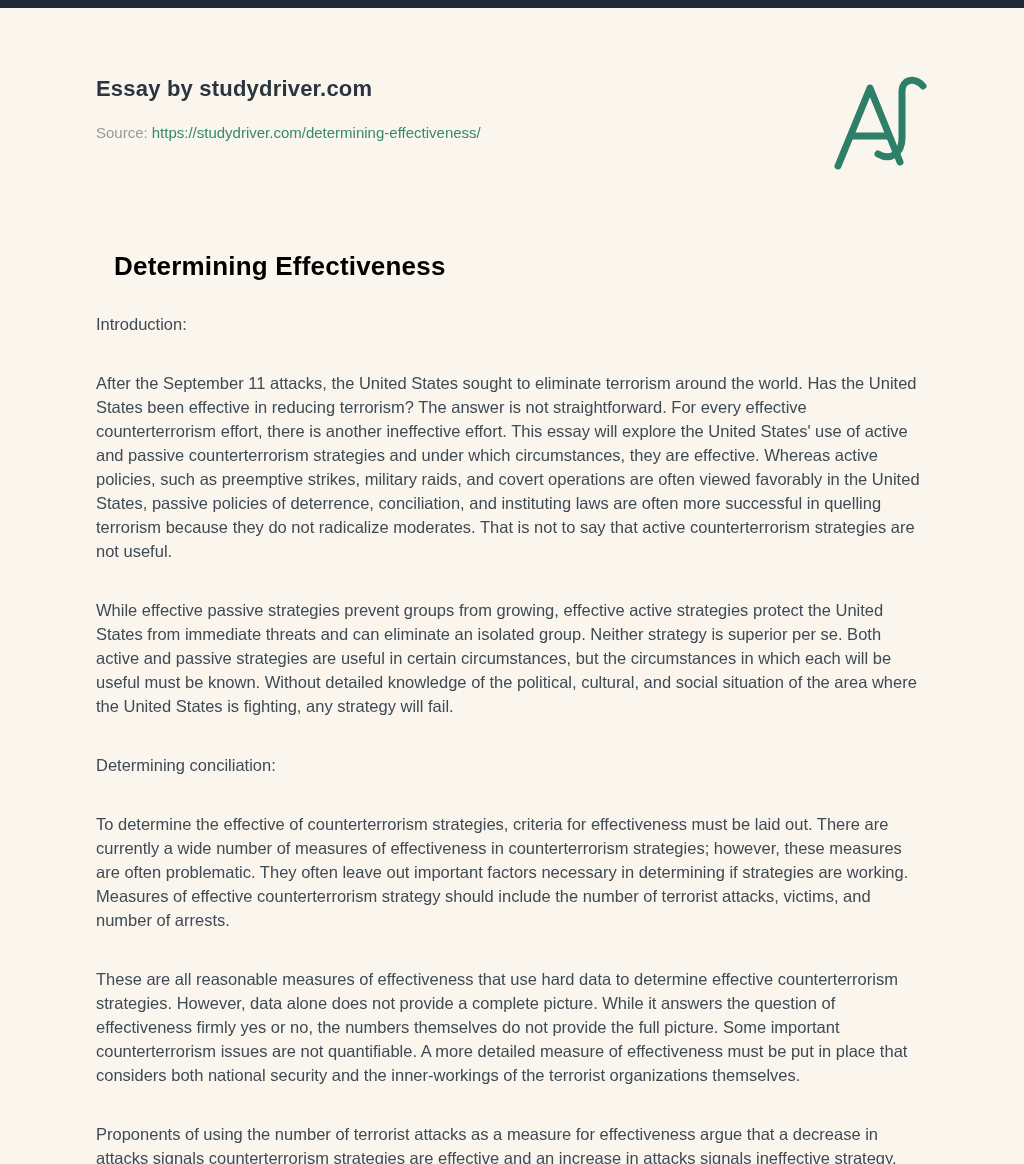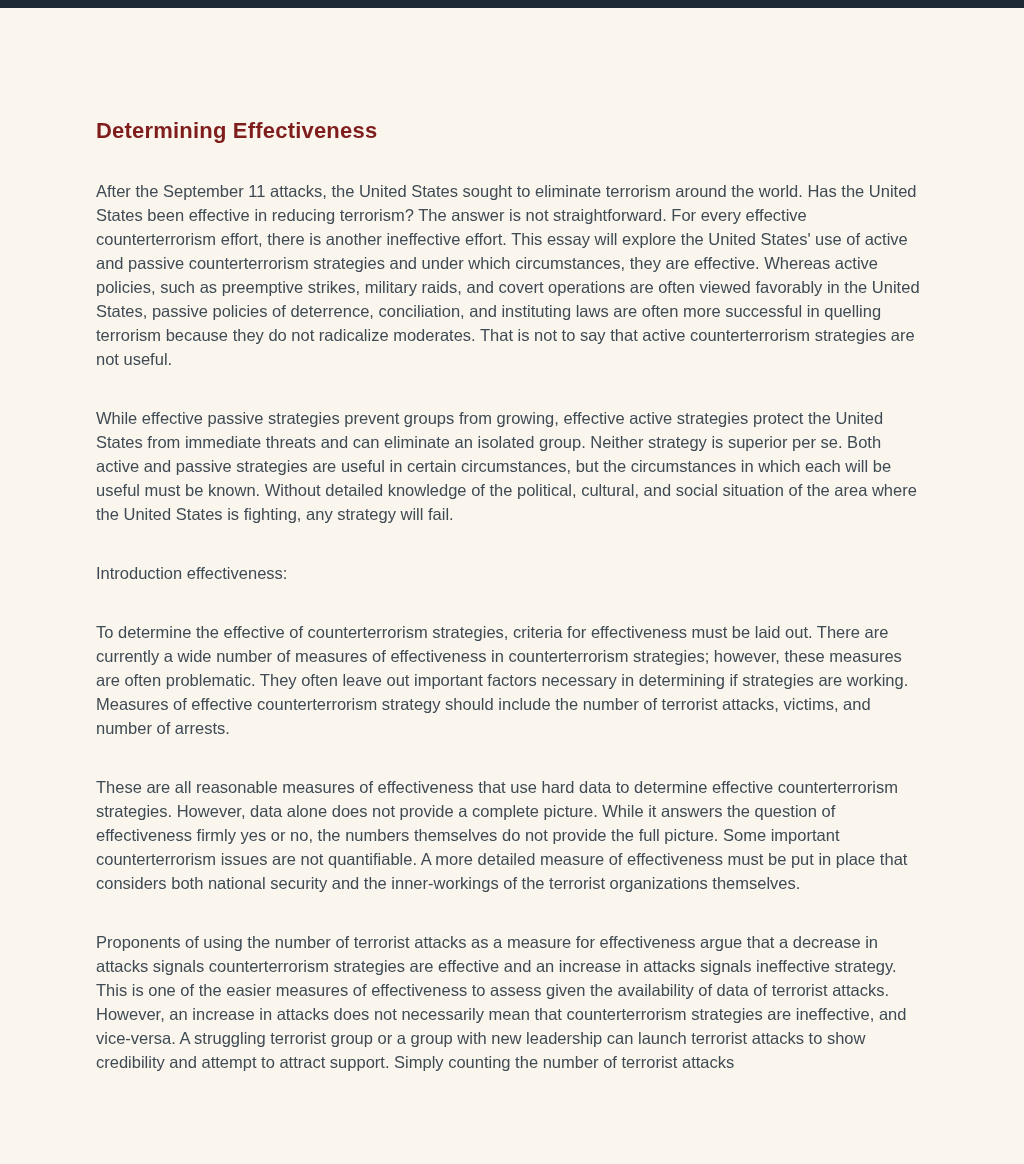--- a/index.html
+++ b/index.html
@@ -48,46 +48,64 @@
     right: 92px;
     width: 104px;
     height: 100px;
   }
   .article {
     padding: 0 96px;
     width: 1024px;
   }
   .page-title {
     margin-top: 110px;
-    font-size: 22px;
+    font-size: 26px;
     font-weight: 700;
-    color: #7f1d1d;
+    color: #000000;
     letter-spacing: 0.2px;
+    margin-left: 18px;
   }
   .article p {
     margin-top: 35px;
     font-size: 16.5px;
     line-height: 24px;
     color: #3E4A54;
     max-width: 836px;
   }
   .article p.first { margin-top: 30px; }
 </style>
 </head>
 <body>
 
 <div class="top-bar"></div>
 
 <div class="page">
 
+  <div class="header">
+    <div class="byline">Essay by studydriver.com</div>
+    <div class="source-line">
+      <span class="source-label">Source:</span><a class="source-link" href="#">https://studydriver.com/determining-effectiveness/</a>
+    </div>
+
+    <div class="logo">
+      <svg width="104" height="100" viewBox="0 0 104 100" fill="none" xmlns="http://www.w3.org/2000/svg">
+        <g stroke="#2E7F68" stroke-width="7" stroke-linecap="round" stroke-linejoin="round" fill="none">
+          <path d="M10 92 L42 14 L72 88"></path>
+          <path d="M24 62 L60 62"></path>
+          <path d="M95 12 C86 2 74 6 74 17 L74 64 C74 80 62 87 50 80"></path>
+        </g>
+      </svg>
+    </div>
+  </div>
 
   <div class="article">
     <h1 class="page-title">Determining Effectiveness</h1>
 
+    <p class="first">Introduction:</p>
     <p>After the September 11 attacks, the United States sought to eliminate terrorism around the world. Has the United States been effective in reducing terrorism? The answer is not straightforward. For every effective counterterrorism effort, there is another ineffective effort. This essay will explore the United States' use of active and passive counterterrorism strategies and under which circumstances, they are effective. Whereas active policies, such as preemptive strikes, military raids, and covert operations are often viewed favorably in the United States, passive policies of deterrence, conciliation, and instituting laws are often more successful in quelling terrorism because they do not radicalize moderates. That is not to say that active counterterrorism strategies are not useful.</p>
     <p>While effective passive strategies prevent groups from growing, effective active strategies protect the United States from immediate threats and can eliminate an isolated group. Neither strategy is superior per se. Both active and passive strategies are useful in certain circumstances, but the circumstances in which each will be useful must be known. Without detailed knowledge of the political, cultural, and social situation of the area where the United States is fighting, any strategy will fail.</p>
-    <p>Introduction effectiveness:</p>
+    <p>Determining conciliation:</p>
     <p>To determine the effective of counterterrorism strategies, criteria for effectiveness must be laid out. There are currently a wide number of measures of effectiveness in counterterrorism strategies; however, these measures are often problematic. They often leave out important factors necessary in determining if strategies are working. Measures of effective counterterrorism strategy should include the number of terrorist attacks, victims, and number of arrests.</p>
     <p>These are all reasonable measures of effectiveness that use hard data to determine effective counterterrorism strategies. However, data alone does not provide a complete picture. While it answers the question of effectiveness firmly yes or no, the numbers themselves do not provide the full picture. Some important counterterrorism issues are not quantifiable. A more detailed measure of effectiveness must be put in place that considers both national security and the inner-workings of the terrorist organizations themselves.</p>
     <p>Proponents of using the number of terrorist attacks as a measure for effectiveness argue that a decrease in attacks signals counterterrorism strategies are effective and an increase in attacks signals ineffective strategy. This is one of the easier measures of effectiveness to assess given the availability of data of terrorist attacks. However, an increase in attacks does not necessarily mean that counterterrorism strategies are ineffective, and vice-versa. A struggling terrorist group or a group with new leadership can launch terrorist attacks to show credibility and attempt to attract support. Simply counting the number of terrorist attacks</p>
   </div>
 
 </div>
 
 </body></html>

